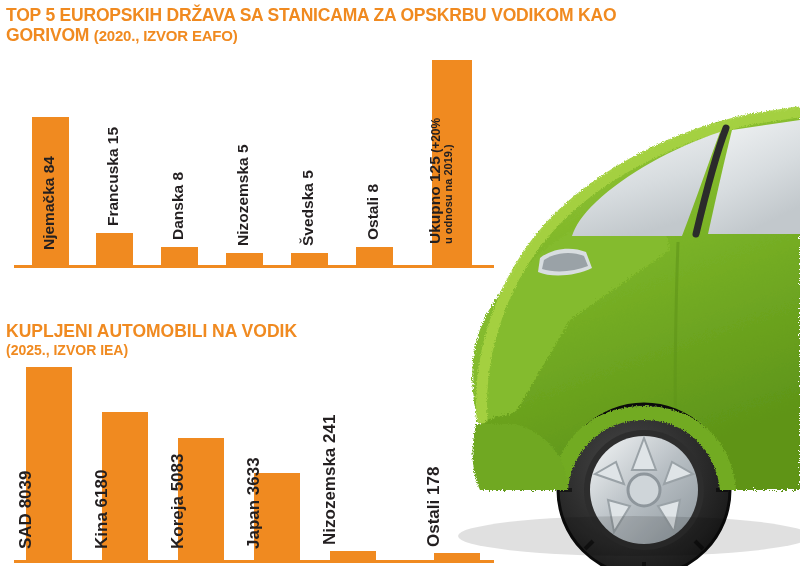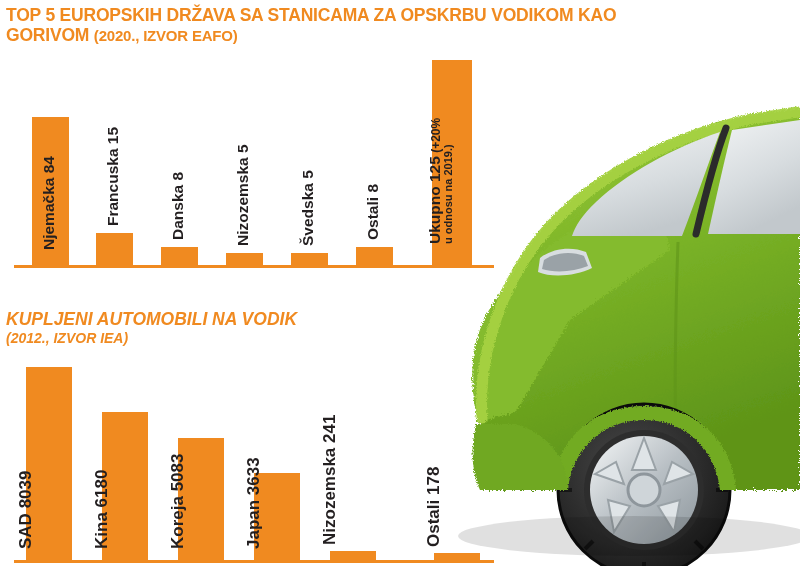--- a/index.html
+++ b/index.html
@@ -36,24 +36,23 @@
     font-size: 17.5px;
     letter-spacing: -0.2px;
   }
   #title1 .sub {
     color: #f08a20;
     font-size: 15px;
     font-weight: bold;
   }
   #title2 {
     left: 6px;
-    top: 310px;
+    top: 322px;
     width: 440px;
     font-size: 17.5px;
-    font-style: italic;
   }
   #title2 .sub {
     display: block;
     font-size: 14px;
     font-weight: bold;
     margin-top: 1px;
   }
 
   
   .chart {
@@ -165,21 +164,21 @@
       <span>Ostali</span><span class="val"> 8</span>
     </div>
     <div class="bar-label two-line" style="left:440px; bottom:24px;">
       <span>Ukupno</span><span class="val"> 125</span><span class="note"> (+20%</span>
       <span class="l2">u odnosu na 2019.)</span>
     </div>
   </div>
 
   <div class="title-block" id="title2">
     <span>KUPLJENI AUTOMOBILI NA VODIK</span>
-    <span class="sub">(2012., IZVOR IEA)</span>
+    <span class="sub">(2025., IZVOR IEA)</span>
   </div>
 
   <div class="chart" id="chart2">
     <div class="baseline"></div>
 
     <div class="bar" style="left:12px; width:46px; height:193px;"></div>
     <div class="bar" style="left:88px; width:46px; height:148px;"></div>
     <div class="bar" style="left:164px; width:46px; height:122px;"></div>
     <div class="bar" style="left:240px; width:46px; height:87px;"></div>
     <div class="bar" style="left:316px; width:46px; height:9px;"></div>

